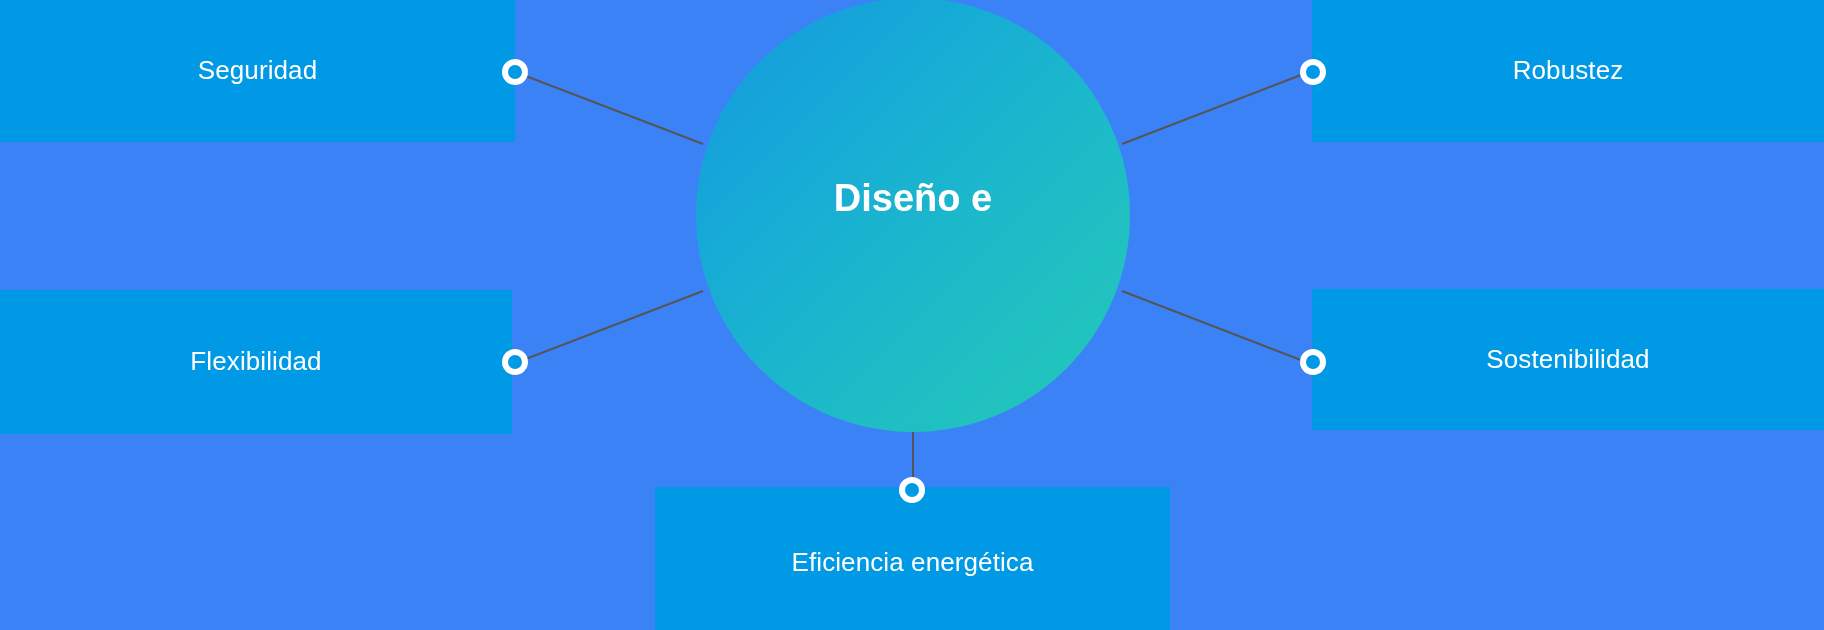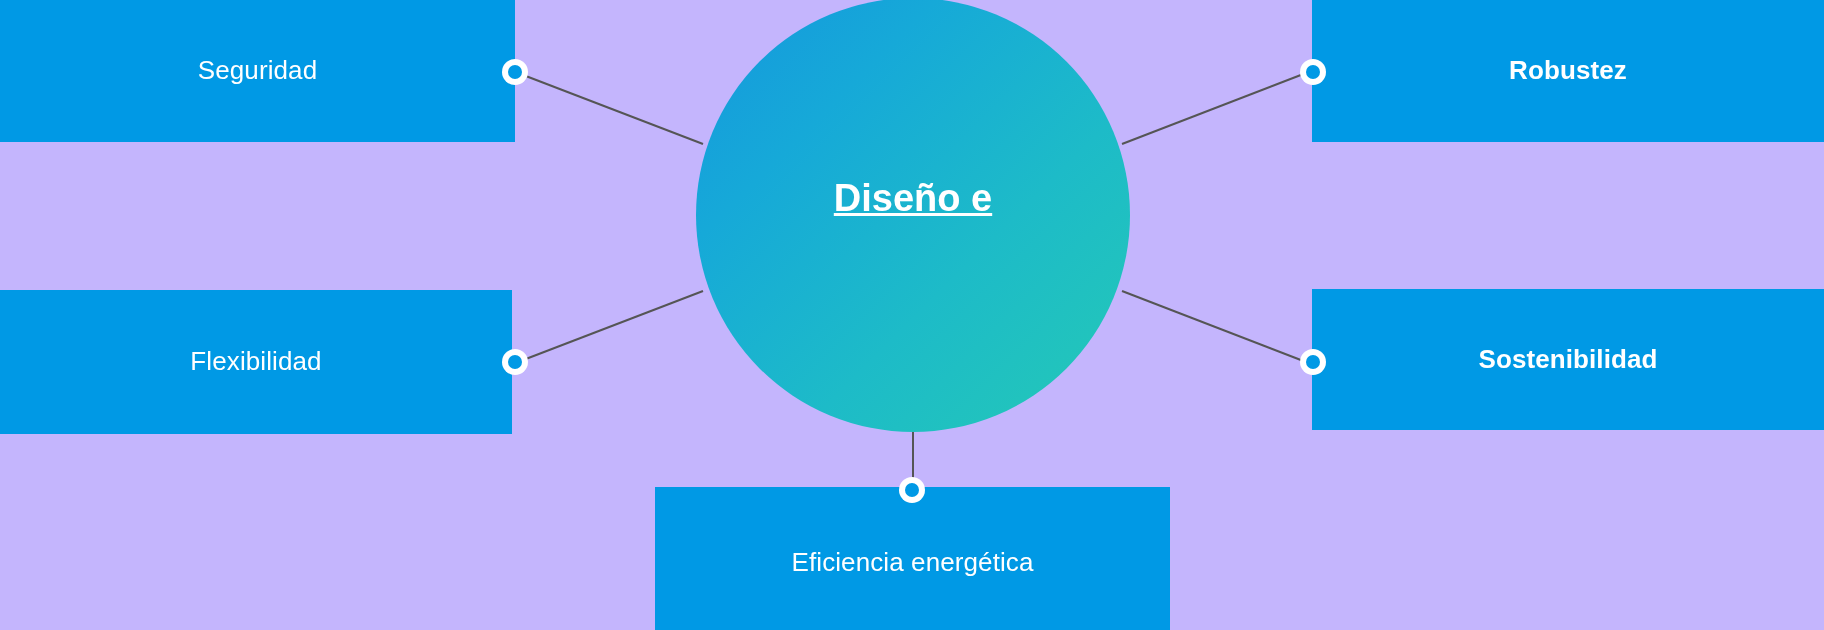--- a/index.html
+++ b/index.html
@@ -8,21 +8,21 @@
     padding: 0;
     background: #ffffff;
   }
   body {
     font-family: "Liberation Sans", sans-serif;
   }
   #canvas {
     position: relative;
     width: 1824px;
     height: 630px;
-    background: #c4b5fd;
+    background: #3b82f6;
     overflow: hidden;
   }
   
   #connectors {
     position: absolute;
     left: 0;
     top: 0;
     width: 1824px;
     height: 630px;
     pointer-events: none;
@@ -50,21 +50,21 @@
   #box-seguridad      { left: -12px;  top: 0px;   width: 527px; height: 142px; }
   #box-flexibilidad   { left: -12px;  top: 290px; width: 524px; height: 144px; }
   #box-robustez       { left: 1312px; top: 0px;   width: 524px; height: 142px; }
   #box-sostenibilidad { left: 1312px; top: 289px; width: 524px; height: 141px; }
   #box-eficiencia     { left: 655px;  top: 487px; width: 515px; height: 160px; }
 
   
   #box-seguridad .node-label,
   #box-flexibilidad .node-label { transform: translateX(6px); }
   #box-robustez .node-label,
-  #box-sostenibilidad .node-label { transform: translateX(-6px); font-weight: bold; }
+  #box-sostenibilidad .node-label { transform: translateX(-6px); }
   #box-eficiencia .node-label { transform: translateY(-4px); }
 
   
   #hub {
     position: absolute;
     left: 696px;
     top: -2px;
     width: 434px;
     height: 434px;
     border-radius: 50%;
@@ -76,21 +76,21 @@
     z-index: 3;
   }
   #hub .hub-line {
     color: #ffffff;
     font-weight: 700;
     font-size: 38px;
     line-height: 1.0;
     text-align: center;
     white-space: nowrap;
   }
-  #hub .hub-line.line1 { margin-bottom: 34px; text-decoration: underline; }
+  #hub .hub-line.line1 { margin-bottom: 34px; }
 
   
   .knob {
     position: absolute;
     width: 26px;
     height: 26px;
     border-radius: 50%;
     background: #ffffff;
     z-index: 4;
     box-sizing: border-box;

